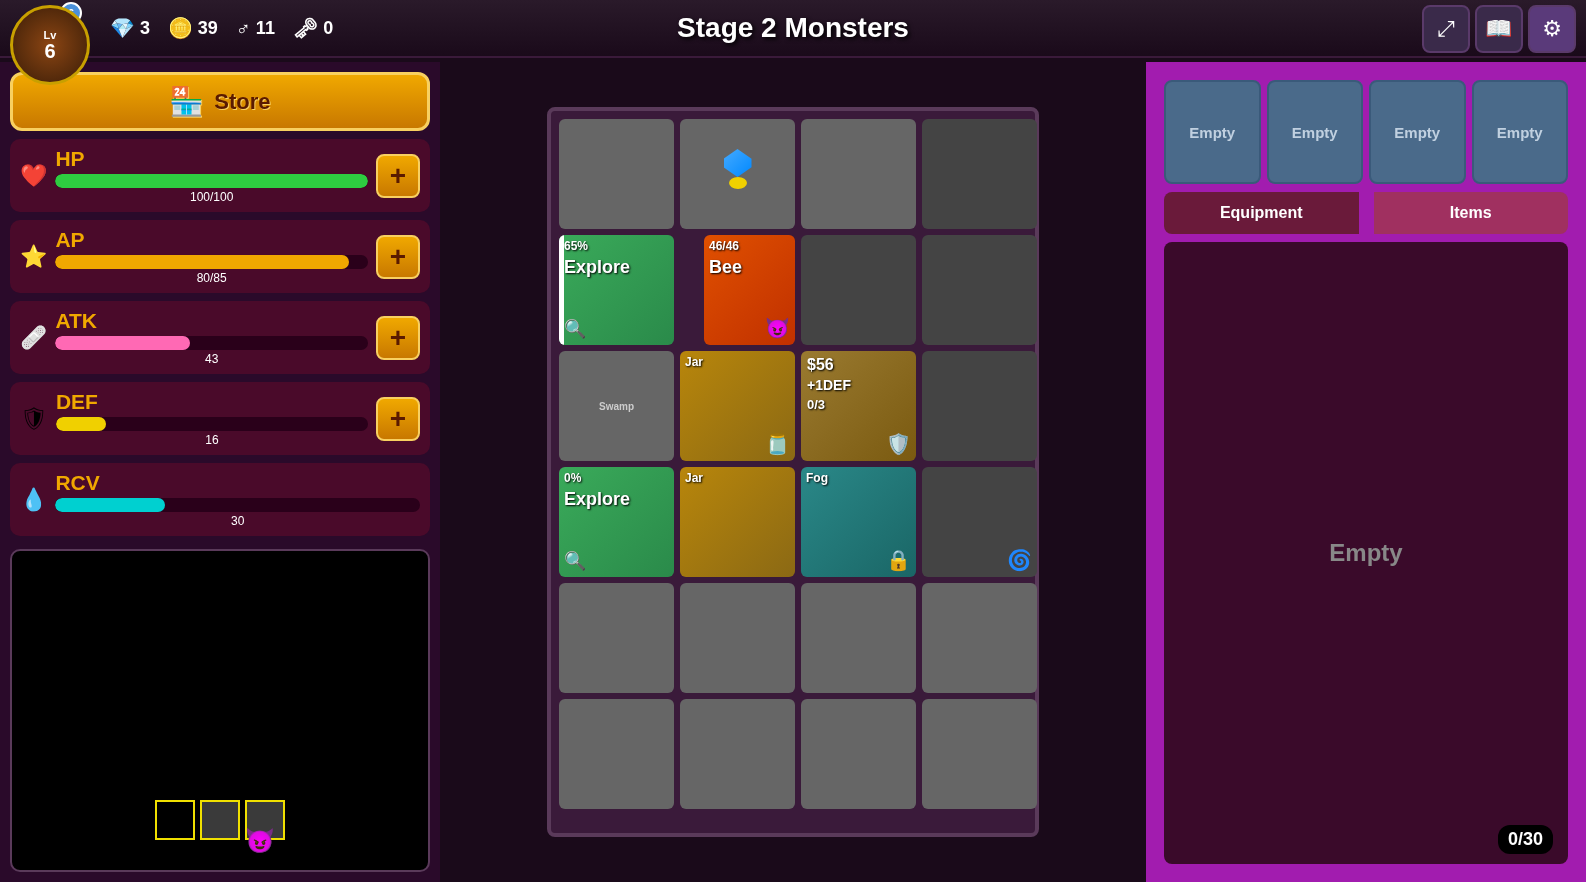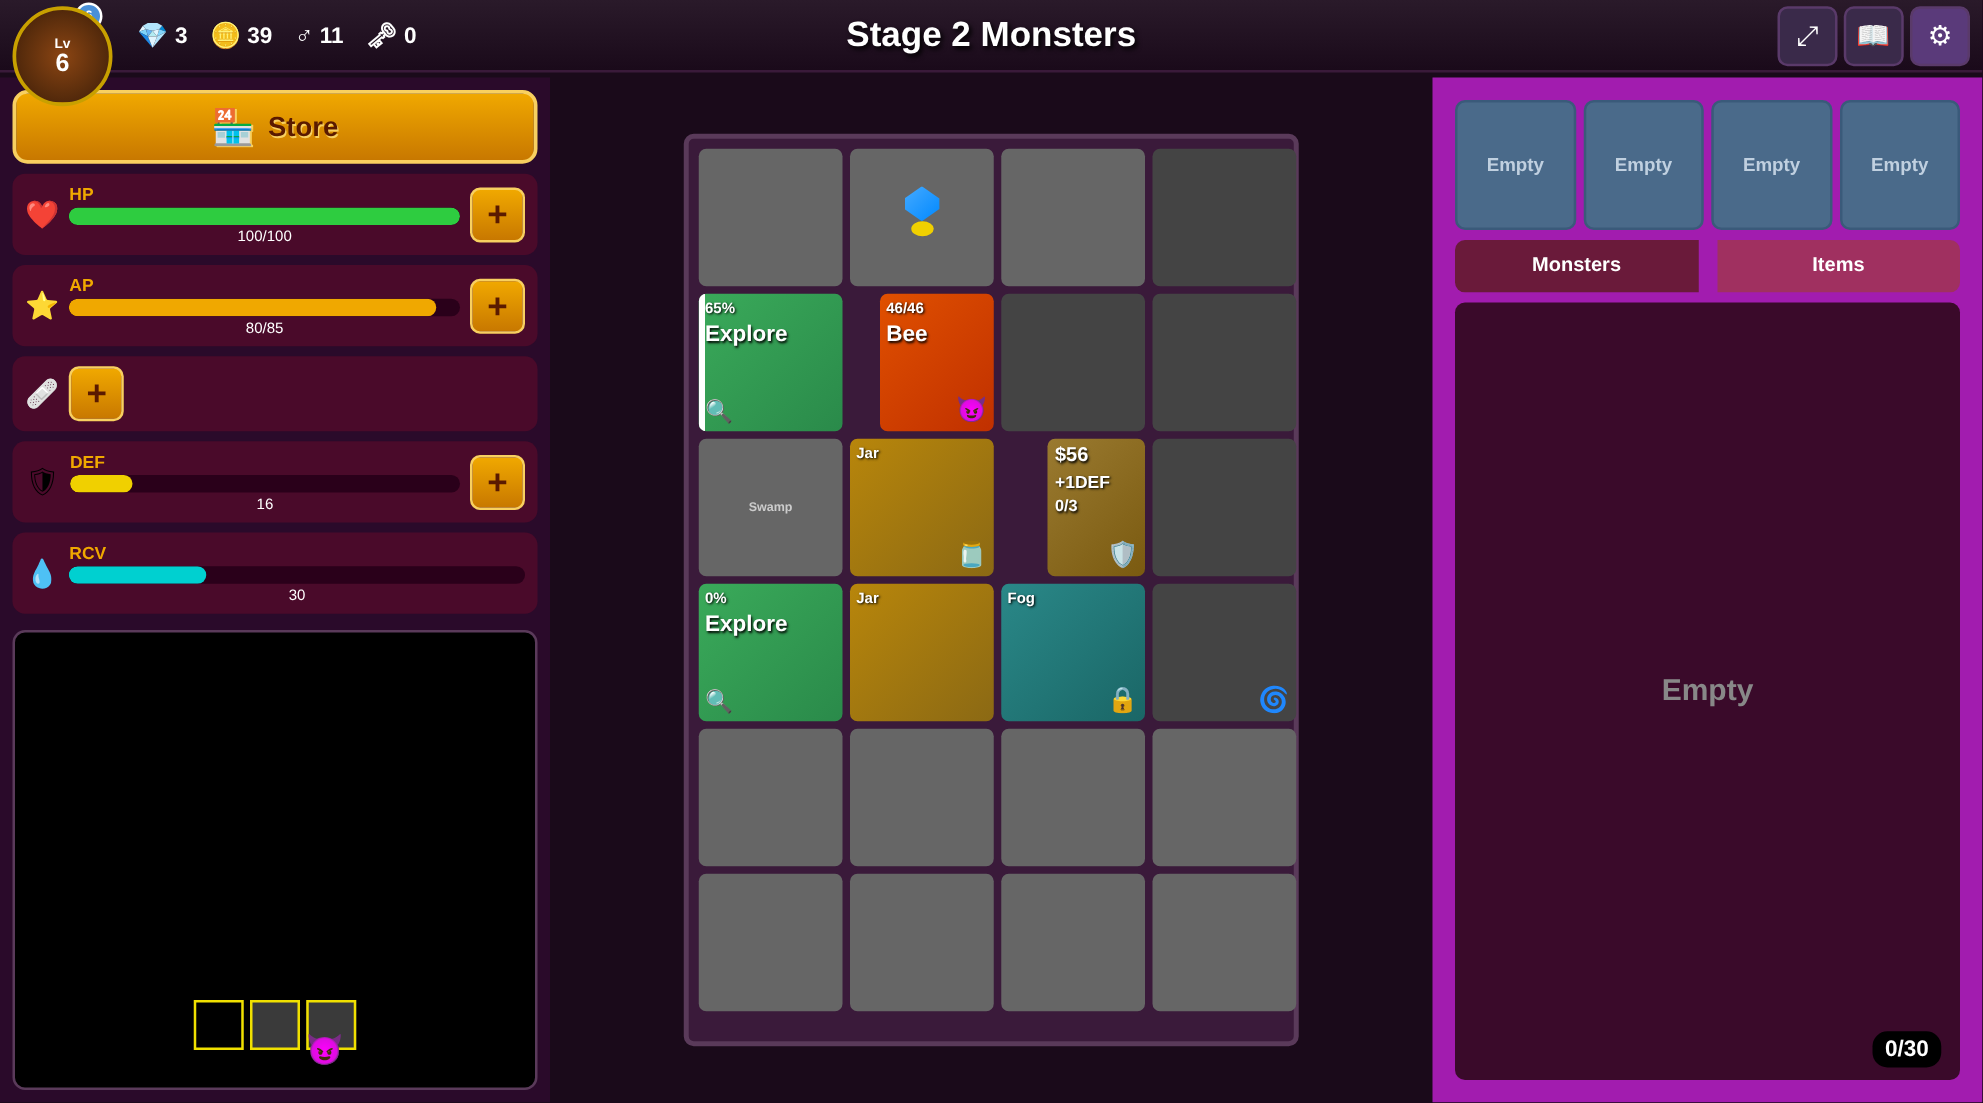--- a/index.html
+++ b/index.html
@@ -144,21 +144,21 @@
     .stat-bar-row {
       background: #4a0a2a;
       border-radius: 10px;
       padding: 8px 10px;
       display: flex;
       align-items: center;
       gap: 8px;
     }
     .stat-bar-icon { font-size: 22px; }
     .stat-bar-info { flex: 1; }
-    .stat-bar-label { color: #f0a800; font-size: 14px; font-weight: bold; }
+    .stat-bar-label { color: #f0a800; font-size: 21px; font-weight: bold; }
     .stat-bar-track {
       height: 14px;
       background: #2a001a;
       border-radius: 7px;
       overflow: hidden;
       margin-top: 3px;
     }
     .stat-bar-fill { height: 100%; border-radius: 7px; }
     .stat-bar-value { color: #fff; font-size: 12px; text-align: center; margin-top: 2px; }
     .plus-btn {
@@ -447,20 +447,27 @@
       <div class="stat-bar-track">
         <div class="stat-bar-fill" style="width:94%;background:#f0a800;"></div>
       </div>
       <div class="stat-bar-value">80/85</div>
     </div>
     <div class="plus-btn">+</div>
   </div>
 
   <div class="stat-bar-row">
     <span class="stat-bar-icon">🩹</span>
+    <div class="stat-bar-info">
+      <div class="stat-bar-label">ATK</div>
+      <div class="stat-bar-track">
+        <div class="stat-bar-fill" style="width:43%;background:#ff69b4;"></div>
+      </div>
+      <div class="stat-bar-value">43</div>
+    </div>
     <div class="plus-btn">+</div>
   </div>
 
   <div class="stat-bar-row">
     <span class="stat-bar-icon">🛡</span>
     <div class="stat-bar-info">
       <div class="stat-bar-label">DEF</div>
       <div class="stat-bar-track">
         <div class="stat-bar-fill" style="width:16%;background:#f0d000;"></div>
       </div>
@@ -518,21 +525,21 @@
     <div class="cell dark"></div>
     <div class="cell dark"></div>
 
     <div class="cell swamp" style="background:#666;color:#ccc;font-size:10px;font-weight:bold;">
       <span>Swamp</span>
     </div>
     <div class="cell brown" style="background:linear-gradient(135deg,#b8860b 0%,#8b6914 100%);">
       <div class="cell-label">Jar</div>
       <div class="cell-icon">🫙</div>
     </div>
-    <div class="cell" style="background:linear-gradient(135deg,#9a7a30 0%,#7a5a10 100%);margin-left:37px;">
+    <div class="cell" style="background:linear-gradient(135deg,#9a7a30 0%,#7a5a10 100%);">
       <div style="position:absolute;top:5px;left:6px;font-size:16px;font-weight:bold;color:#fff;text-shadow:1px 1px 2px #000;">$56</div>
       <div style="position:absolute;top:26px;left:6px;font-size:14px;font-weight:bold;color:#fff;text-shadow:1px 1px 2px #000;">+1DEF</div>
       <div style="position:absolute;top:46px;left:6px;font-size:13px;font-weight:bold;color:#fff;text-shadow:1px 1px 2px #000;">0/3</div>
       <div class="cell-icon">🛡️</div>
     </div>
     <div class="cell dark"></div>
 
     <div class="cell green" style="background:linear-gradient(135deg,#3aaa5a 0%,#2a8a4a 100%);">
       <div class="cell-label">0%</div>
       <div class="cell-sublabel">Explore</div>
@@ -572,21 +579,21 @@
     </div>
     <div class="equip-slot">
       <span>Empty</span>
     </div>
     <div class="equip-slot">
       <span>Empty</span>
     </div>
   </div>
 
   <div class="tab-row">
-    <div class="tab-btn">Monsters</div>
+    <div class="tab-btn">Equipment</div>
     <div class="tab-btn active">Items</div>
   </div>
 
   <div class="inventory-area">
     <div class="inventory-empty">Empty</div>
     <div class="inventory-count">0/30</div>
   </div>
 </div>
 
 </body></html>

